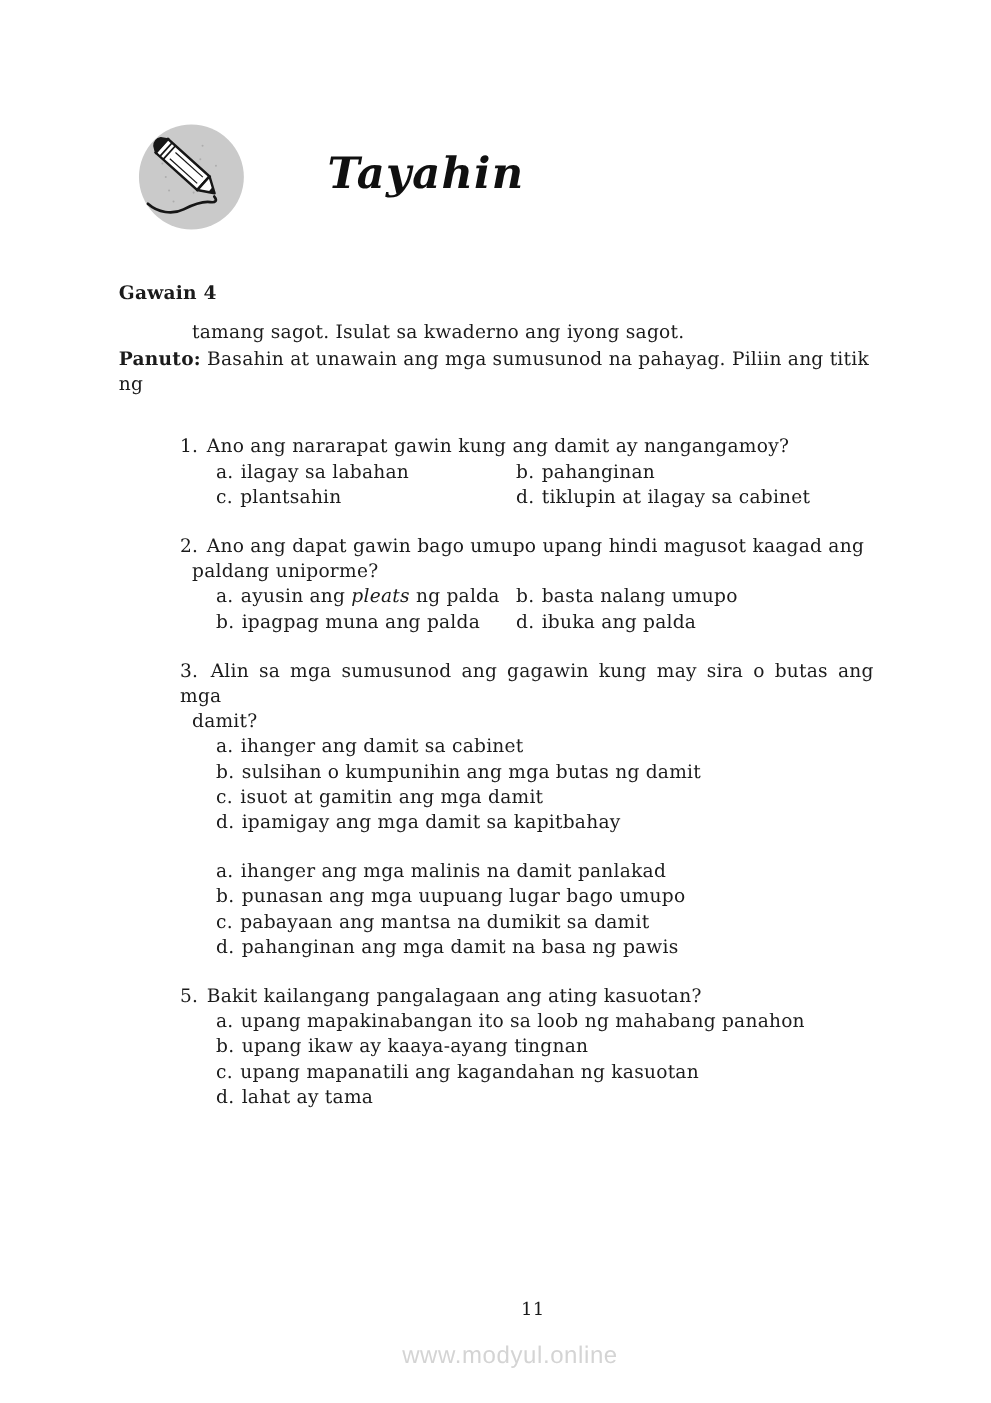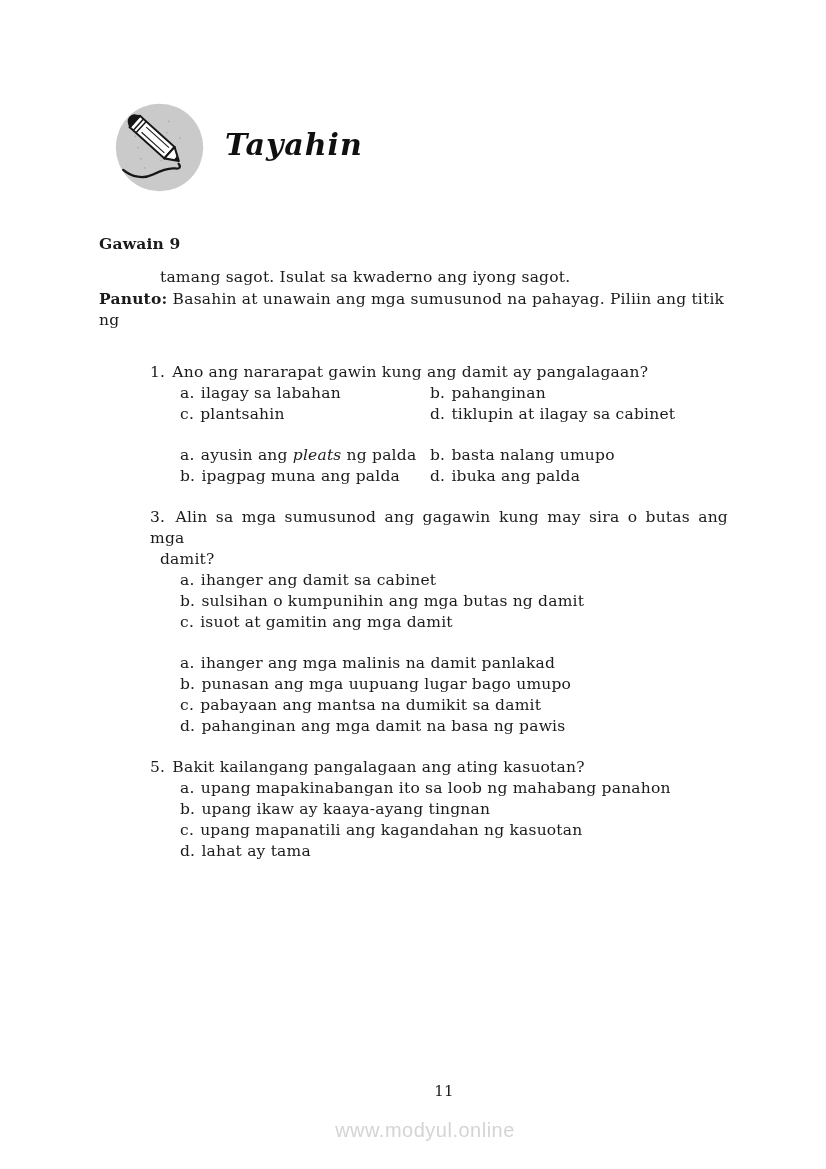--- a/index.html
+++ b/index.html
@@ -14,23 +14,24 @@
     line-height:21px;
     letter-spacing:0.2px;
     overflow:hidden;
   }
   .header {
     position:absolute; left:113px; top:101px;
     display:flex; align-items:center; gap:19px;
   }
   .icon-wrap { width:93px; height:93px; flex:0 0 auto; }
   .page-title {
-    font-size:30px; font-weight:bold; font-style:italic;
+    font-size:36px; font-weight:bold; font-style:italic;
     letter-spacing:1px; color:#101010; line-height:1;
     padding-bottom:6px;
+    margin-left:48px;
   }
   .content { position:absolute; left:0; top:233px; width:826px; }
   .activity { margin-left:99px; font-weight:bold; }
   .panuto { margin:13px 0 0 99px; width:634px; }
   .pline { display:block; }
   .pline.cont { padding-left:61px; }
   .plabel { font-weight:bold; }
   .questions { margin:31px 0 0 150px; width:578px; }
   .question { margin-bottom:20px; }
   .qline { display:block; }
@@ -85,37 +86,37 @@
           <path d="M74.5 39.2 L79.5 42.2 L74.5 45.4 Z" fill="#161616"></path>
         </g>
         <path d="M11 74 C 20 82, 33 84, 43 79 C 52 74.5, 60 71.5, 67 72.5 C 71.5 73.2, 73.5 71, 70.5 67.5" fill="none" stroke="#161616" stroke-width="2.4" stroke-linecap="round"></path>
       </svg>
     </div>
     <div class="page-title">Tayahin</div>
   </div>
 
   <div class="content">
 
-    <div class="activity">Gawain 9</div>
+    <div class="activity">Gawain 4</div>
 
     <p class="panuto">
       <span class="pline cont">tamang sagot. Isulat sa kwaderno ang iyong sagot.</span>
       <span class="pline">
         <b class="plabel">Panuto:</b>
         <span>Basahin at unawain ang mga sumusunod na pahayag. Piliin ang titik ng</span>
       </span>
     </p>
 
     <div class="questions">
 
       <div class="question">
         <p class="q-text">
           <span class="qline">
             <span class="q-num">1.</span>
-            <span>Ano ang nararapat gawin kung ang damit ay pangalagaan?</span>
+            <span>Ano ang nararapat gawin kung ang damit ay nangangamoy?</span>
           </span>
         </p>
         <div class="options cols">
           <div class="option">
             <span class="opt-label">a.</span>
             <span class="opt-text">ilagay sa labahan</span>
           </div>
           <div class="option">
             <span class="opt-label">b.</span>
             <span class="opt-text">pahanginan</span>
@@ -125,20 +126,27 @@
             <span class="opt-text">plantsahin</span>
           </div>
           <div class="option">
             <span class="opt-label">d.</span>
             <span class="opt-text">tiklupin at ilagay sa cabinet</span>
           </div>
         </div>
       </div>
 
       <div class="question">
+        <p class="q-text">
+          <span class="qline">
+            <span class="q-num">2.</span>
+            <span>Ano ang dapat gawin bago umupo upang hindi magusot kaagad ang</span>
+          </span>
+          <span class="qline cont">paldang uniporme?</span>
+        </p>
         <div class="options cols">
           <div class="option">
             <span class="opt-label">a.</span>
             <span class="opt-text"><span>ayusin ang </span><i>pleats</i><span> ng palda</span></span>
           </div>
           <div class="option">
             <span class="opt-label">b.</span>
             <span class="opt-text">basta nalang umupo</span>
           </div>
           <div class="option">
@@ -166,20 +174,24 @@
             <span class="opt-text">ihanger ang damit sa cabinet</span>
           </div>
           <div class="option">
             <span class="opt-label">b.</span>
             <span class="opt-text">sulsihan o kumpunihin ang mga butas ng damit</span>
           </div>
           <div class="option">
             <span class="opt-label">c.</span>
             <span class="opt-text">isuot at gamitin ang mga damit</span>
           </div>
+          <div class="option">
+            <span class="opt-label">d.</span>
+            <span class="opt-text">ipamigay ang mga damit sa kapitbahay</span>
+          </div>
         </div>
       </div>
 
       <div class="question">
         <div class="options">
           <div class="option">
             <span class="opt-label">a.</span>
             <span class="opt-text">ihanger ang mga malinis na damit panlakad</span>
           </div>
           <div class="option">

